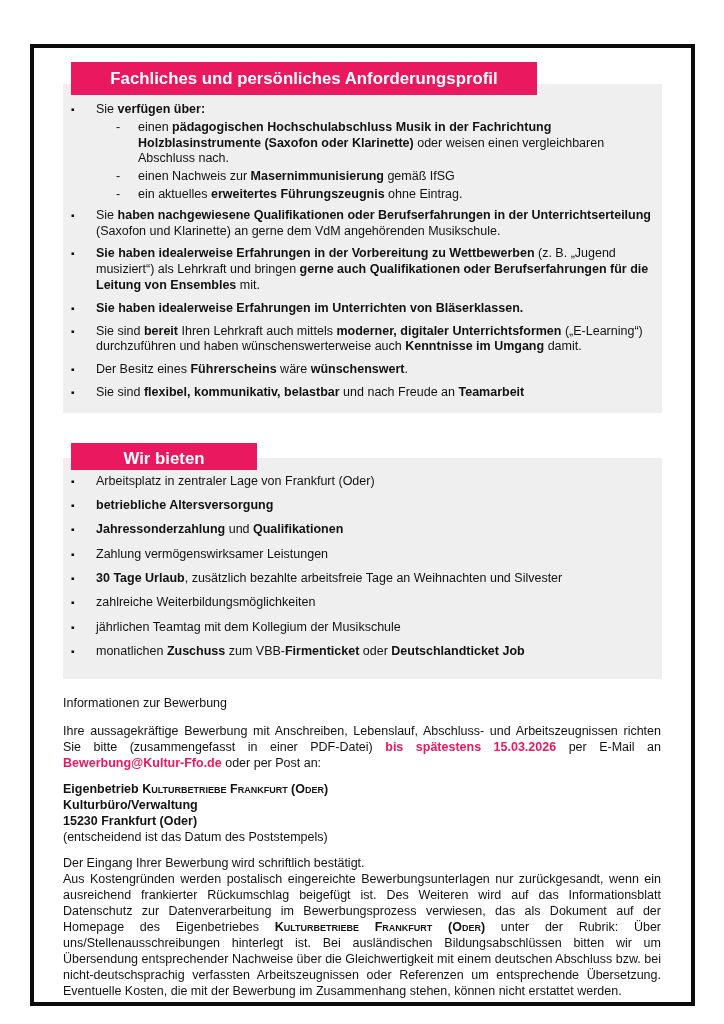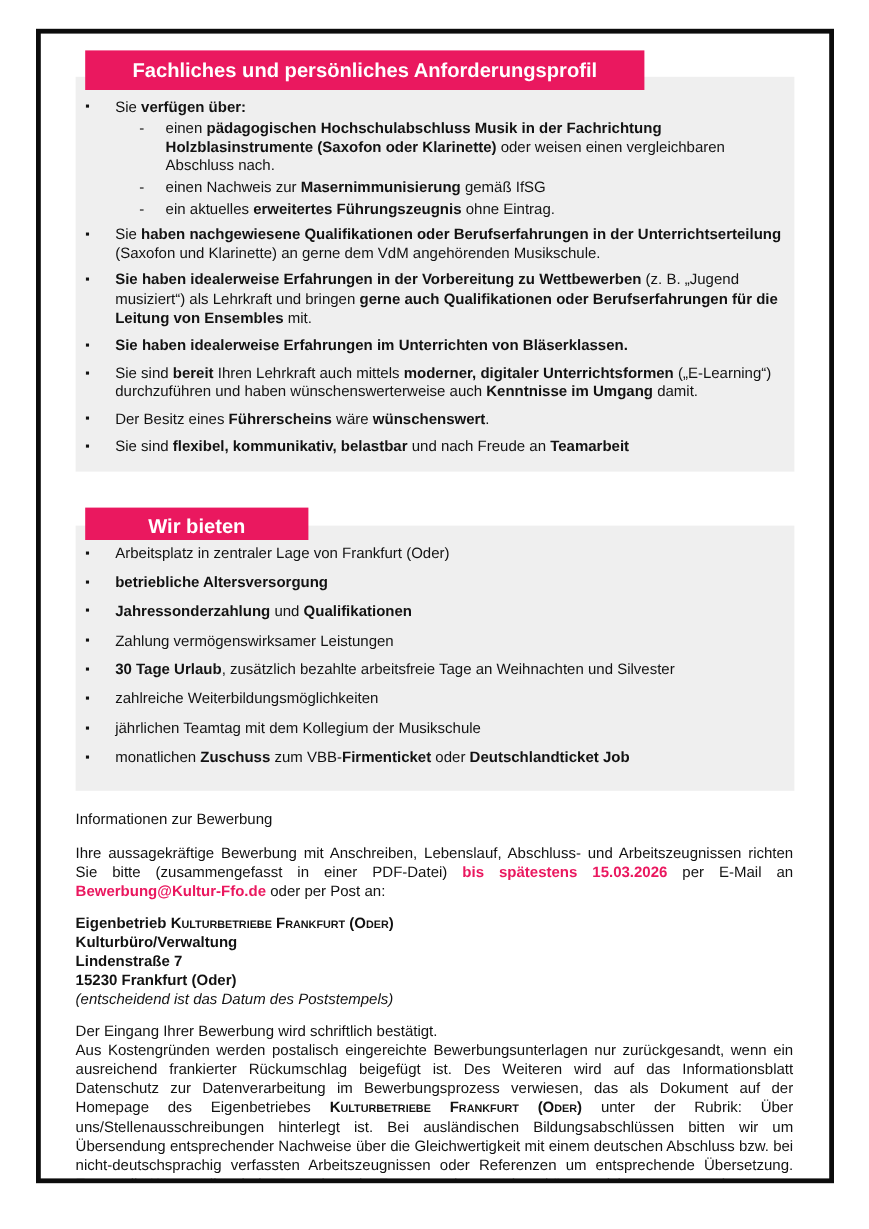--- a/index.html
+++ b/index.html
@@ -9,21 +9,21 @@
     --body_text:#121212;
   }
   *{box-sizing:border-box;}
   html,body{margin:0;padding:0;}
   body{
     width:724px;height:1024px;position:relative;background:#ffffff;
     font-family:"Liberation Sans","DejaVu Sans",sans-serif;
     color:var(--body_text);
   }
   .frame{
-    position:absolute;left:30px;top:24px;width:665px;height:962px;
+    position:absolute;left:30px;top:44px;width:665px;height:962px;
     border:4px solid #0c0c0c;background:#ffffff;padding-top:14px;overflow:hidden;
   }
   .pink-header{
     background:var(--accent);color:var(--header_text);
     font-weight:700;font-size:16.8px;text-align:center;
     margin-left:37px;position:relative;z-index:2;
   }
   .header-requirements{width:466px;height:33px;line-height:33px;}
   .header-offers{width:186px;height:27px;line-height:31px;margin-top:30px;}
   .gray-box{
@@ -44,21 +44,21 @@
   .bullet-row:not(.sub) .marker{font-size:10.5px;}
   .sub .marker{width:22px;}
   .bullet-text{flex:1;padding-right:2px;}
   .info-section{margin:16px 30px 0 29px;font-size:12.5px;line-height:16px;}
   .info-heading{font-weight:400;margin-bottom:12px;}
   .para{margin:0 0 10px 0;}
   .justify{text-align:justify;}
   .address-block{margin-bottom:10px;font-weight:700;}
   .addr-line.italic-line{font-weight:400;}
   .seg-b{font-weight:700;}
-  .seg-i{font-style:italic;}
+  .seg-i{}
   .seg-pink{color:var(--accent);font-weight:700;}
   .seg-sc{font-variant:small-caps;}
 </style>
 </head>
 <body>
 
 <div class="frame">
 
   <section>
     <div class="pink-header header-requirements">Fachliches und persönliches Anforderungsprofil</div>
@@ -153,23 +153,20 @@
 
     <div class="address-block">
 
     <div class="addr-line">
           <span><span class="seg-b">Eigenbetrieb </span><span class="seg-b seg-sc">Kulturbetriebe Frankfurt (Oder)</span></span>
         </div>
         <div class="addr-line">
           <span><span class="seg-b">Kulturbüro/Verwaltung</span></span>
         </div>
         <div class="addr-line">
-          <span><span class="seg-b">Lindenstraße 7</span></span>
-        </div>
-        <div class="addr-line">
           <span><span class="seg-b">15230 Frankfurt (Oder)</span></span>
         </div>
         <div class="addr-line italic-line">
           <span><span class="seg-i">(entscheidend ist das Datum des Poststempels)</span></span>
         </div>
       </div>
 
     <div>
       <div>Der Eingang Ihrer Bewerbung wird schriftlich bestätigt.</div>
       <div class="justify"><span>Aus Kostengründen werden postalisch eingereichte Bewerbungsunterlagen nur zurückgesandt, wenn ein ausreichend frankierter Rückumschlag beigefügt ist. Des Weiteren wird auf das Informationsblatt Datenschutz zur Datenverarbeitung im Bewerbungsprozess verwiesen, das als Dokument auf der Homepage des Eigenbetriebes </span><span class="seg-b seg-sc">Kulturbetriebe Frankfurt (Oder)</span><span> unter der Rubrik: Über uns/Stellenausschreibungen hinterlegt ist. Bei ausländischen Bildungsabschlüssen bitten wir um Übersendung entsprechender Nachweise über die Gleichwertigkeit mit einem deutschen Abschluss bzw. bei nicht-deutschsprachig verfassten Arbeitszeugnissen oder Referenzen um entsprechende Übersetzung. Eventuelle Kosten, die mit der Bewerbung im Zusammenhang stehen, können nicht erstattet werden.</span></div>

